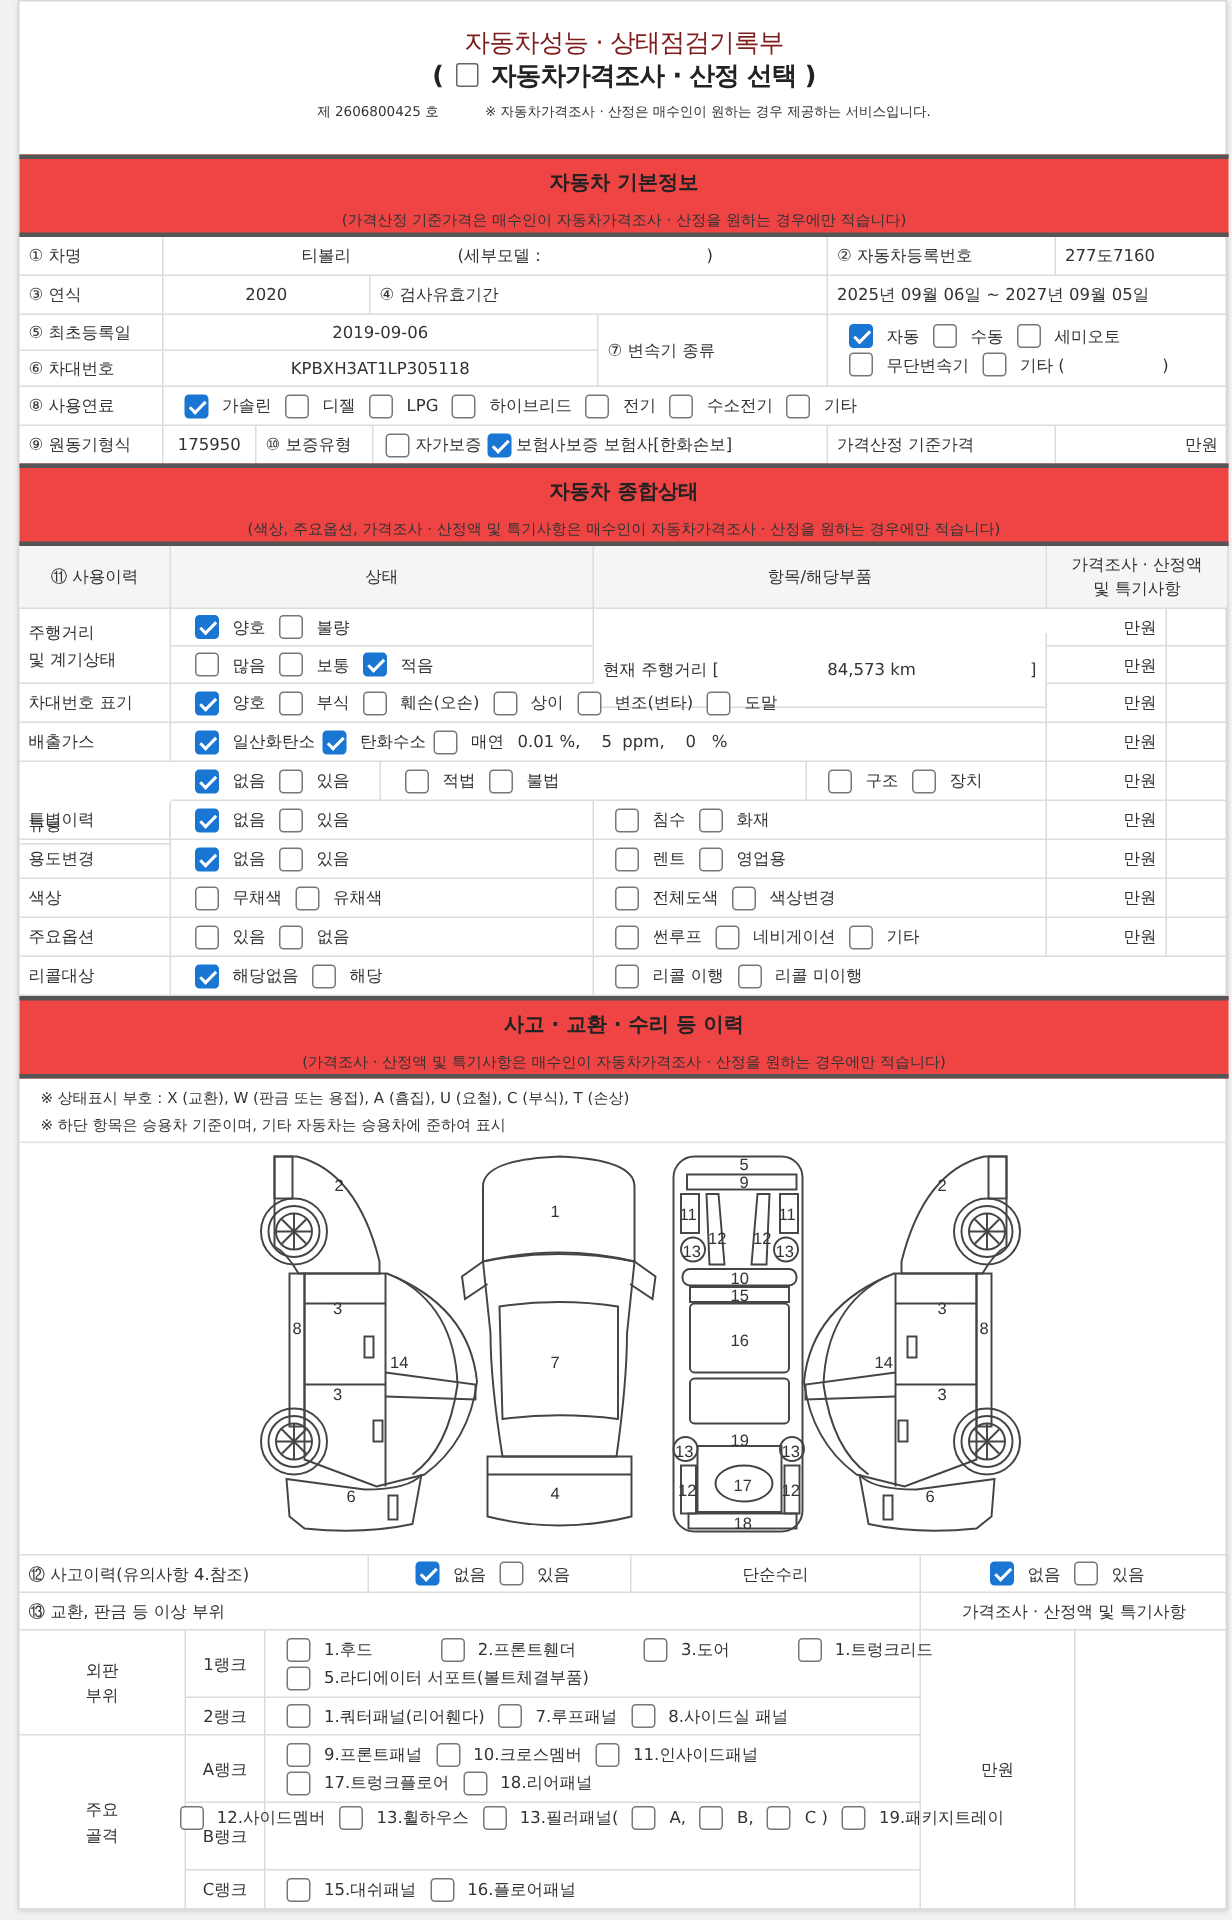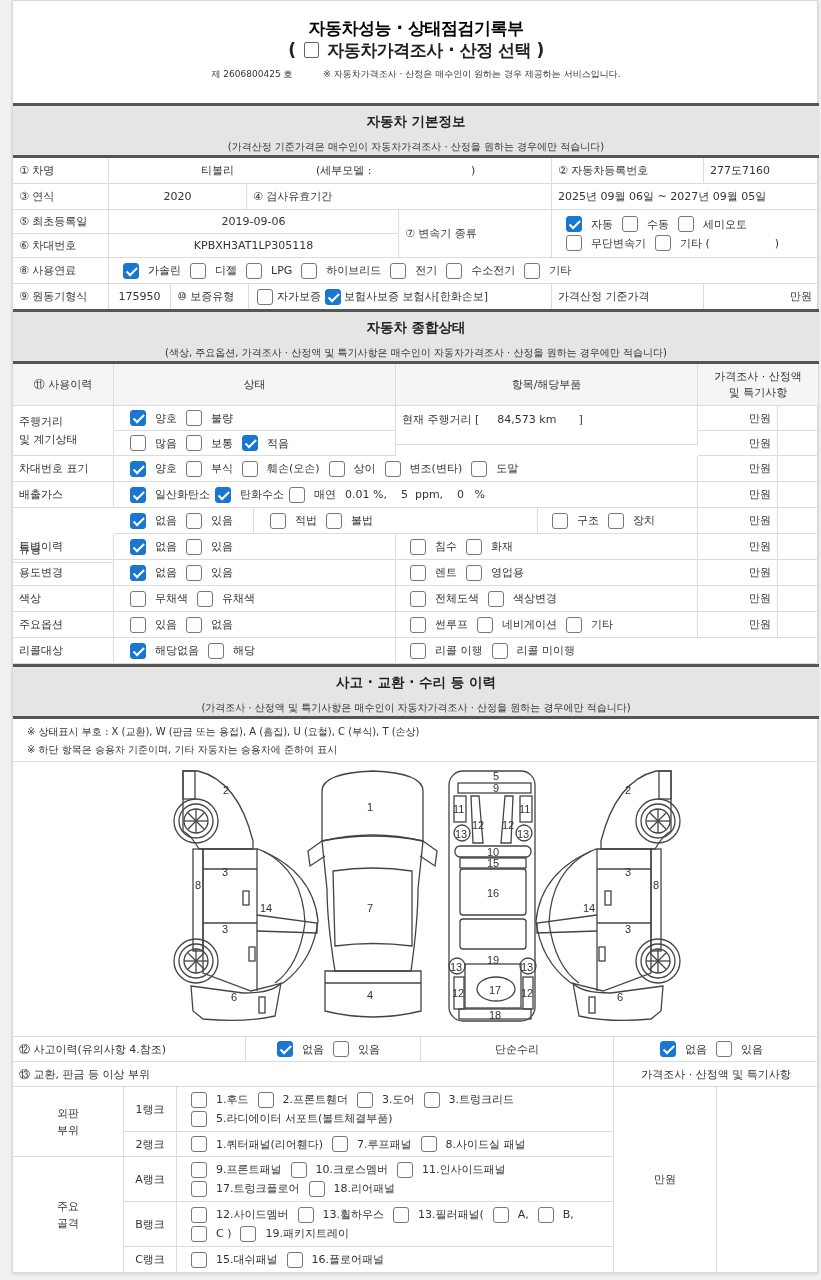--- a/index.html
+++ b/index.html
@@ -1,26 +1,26 @@
 <!DOCTYPE html>
 <html><head>
 <meta charset="utf-8">
 <style>
   * { box-sizing: border-box; margin: 0; padding: 0; }
   html, body { width: 821px; height: 1280px; background: #f1f1f1; overflow: hidden; }
   body { font-family: "DejaVu Sans", "Liberation Sans", sans-serif; color: #333; font-size: 11.5px; }
   .page { position: absolute; left: 12px; top: 0; width: 806px; height: 1273px; background: #fff; border: 1px solid #d8d8d8; box-shadow: 0 1px 3px rgba(0,0,0,0.15); }
   .abs { position: absolute; }
   .title-block { position: absolute; left: 0; top: 0; width: 806px; height: 103px; text-align: center; }
-  .title1 { position: absolute; top: 16px; left: 0; width: 100%; font-size: 17px; font-weight: bold; color: #000000; letter-spacing: -0.5px; }
+  .title1 { position: absolute; top: 16px; left: 0; width: 100%; font-size: 17px; font-weight: normal; color: #7f1d1d; letter-spacing: -0.5px; }
   .title2 { position: absolute; top: 38px; left: 0; width: 100%; font-size: 17px; font-weight: bold; color: #222; letter-spacing: -0.5px; }
   .title2 .tb { display: inline-block; width: 15px; height: 16px; border: 1.5px solid #666; border-radius: 2px; vertical-align: -2px; margin: 0 3px; }
   .subline { position: absolute; top: 67px; left: 0; width: 100%; font-size: 9px; color: #333; }
   .subline span { margin: 0 14px; }
-  .section-head { position: absolute; left: 0; width: 806px; background: #e5e5e5; border-top: 3px solid #555; border-bottom: 3px solid #555; text-align: center; }
+  .section-head { position: absolute; left: 0; width: 806px; background: #ef4444; border-top: 3px solid #555; border-bottom: 3px solid #555; text-align: center; }
   .section-head .h { font-size: 13.5px; font-weight: bold; color: #222; margin-top: 7px; }
   .section-head .s { font-size: 10px; color: #333; margin-top: 9px; }
   .cell { position: absolute; border-right: 1px solid #dcdcdc; border-bottom: 1px solid #dcdcdc; display: flex; align-items: center; font-size: 11px; color: #333; padding: 0 6px; white-space: nowrap; }
   .cell.c { justify-content: center; }
   .cell.r { justify-content: flex-end; }
   .cb { display: inline-block; width: 16px; height: 16px; border: 1.3px solid #777; border-radius: 3px; vertical-align: middle; margin-right: 9px; position: relative; background: #fff; flex: none; }
   .cb.on { background: #1976d2; border-color: #1976d2; }
   .cb.on::after { content: ""; position: absolute; left: 4.5px; top: 1px; width: 4px; height: 8.5px; border: solid #fff; border-width: 0 2.2px 2.2px 0; transform: rotate(45deg); }
   .opt { display: inline-flex; align-items: center; margin-right: 9px; }
   .notes { position: absolute; left: 0; width: 806px; font-size: 10px; color: #333; padding-left: 14px; }
@@ -47,21 +47,21 @@
   </div>
 
   <div class="section-head" style="top:102px;height:55px;">
     <div class="h">자동차 기본정보</div>
     <div class="s">(가격산정 기준가격은 매수인이 자동차가격조사 · 산정을 원하는 경우에만 적습니다)</div>
   </div>
 
   <div class="cell" style="left:0;top:157px;width:96px;height:26px;">① 차명</div>
   <div class="cell" style="left:96px;top:157px;width:443px;height:26px;padding:0;">
     <span style="position:absolute;left:92px;">티볼리</span>
-    <span style="position:absolute;left:207px;text-align:right;">(세부모델 :</span>
+    <span style="position:absolute;left:196px;text-align:right;">(세부모델 :</span>
     <span style="position:absolute;left:362px;">)</span>
   </div>
   <div class="cell" style="left:539px;top:157px;width:152px;height:26px;">② 자동차등록번호</div>
   <div class="cell" style="left:691px;top:157px;width:115px;height:26px;">277도7160</div>
 
   <div class="cell" style="left:0;top:183px;width:96px;height:26px;">③ 연식</div>
   <div class="cell c" style="left:96px;top:183px;width:138px;height:26px;">2020</div>
   <div class="cell" style="left:234px;top:183px;width:305px;height:26px;">④ 검사유효기간</div>
   <div class="cell" style="left:539px;top:183px;width:267px;height:26px;">2025년 09월 06일 ~ 2027년 09월 05일</div>
 
@@ -177,21 +177,21 @@
       </span>
     <span class="opt">
         <span class="cb"></span>
         <span>보통</span>
       </span>
     <span class="opt">
         <span class="cb on"></span>
         <span>적음</span>
       </span>
   </div>
-  <div class="cell" style="left:383px;top:394px;width:302px;height:50px;padding-left:6px;">
+  <div class="cell" style="left:383px;top:421px;width:302px;height:50px;padding-left:6px;justify-content:space-between;">
     <span>현재 주행거리 [</span>
     <span style="margin-left:18px;">84,573 km</span>
     <span style="margin-left:22px;">]</span>
   </div>
   <div class="cell r" style="left:685px;top:405px;width:80px;height:25px;">만원</div>
   <div class="cell" style="left:765px;top:405px;width:41px;height:25px;"></div>
   <div class="cell r" style="left:685px;top:430px;width:80px;height:25px;">만원</div>
   <div class="cell" style="left:765px;top:430px;width:41px;height:25px;"></div>
 
   <div class="cell" style="left:0;top:455px;width:101px;height:26px;">차대번호 표기</div>
@@ -571,36 +571,36 @@
 
   <div class="cell" style="left:0;top:1061px;width:601px;height:25px;">⑬ 교환, 판금 등 이상 부위</div>
   <div class="cell c" style="left:601px;top:1061px;width:205px;height:25px;">가격조사 · 산정액 및 특기사항</div>
 
   <div class="cell c" style="left:0;top:1086px;width:111px;height:70px;flex-direction:column;line-height:17px;">
     <span>외판</span>
     <span>부위</span>
   </div>
   <div class="cell c" style="left:111px;top:1086px;width:53px;height:45px;">1랭크</div>
   <div class="cell" style="left:164px;top:1086px;width:437px;height:45px;flex-direction:column;align-items:flex-start;justify-content:center;padding-left:14px;">
-    <div style="display:flex;height:19px;">
+    <div style="display:flex;height:19px;gap:36px;">
       <span class="opt">
           <span class="cb"></span>
           <span>1.후드</span>
         </span>
       <span class="opt">
           <span class="cb"></span>
           <span>2.프론트휀더</span>
         </span>
       <span class="opt">
           <span class="cb"></span>
           <span>3.도어</span>
         </span>
       <span class="opt">
           <span class="cb"></span>
-          <span>3.트렁크리드</span>
+          <span>1.트렁크리드</span>
         </span>
     </div>
     <div style="display:flex;align-items:center;height:19px;">
       <span class="opt">
           <span class="cb"></span>
           <span>5.라디에이터 서포트(볼트체결부품)</span>
         </span>
     </div>
   </div>
   <div class="cell c" style="left:111px;top:1131px;width:53px;height:25px;">2랭크</div>
@@ -644,21 +644,21 @@
           <span class="cb"></span>
           <span>17.트렁크플로어</span>
         </span>
       <span class="opt">
           <span class="cb"></span>
           <span>18.리어패널</span>
         </span>
     </div>
   </div>
   <div class="cell c" style="left:111px;top:1201px;width:53px;height:45px;">B랭크</div>
-  <div class="cell" style="left:164px;top:1201px;width:437px;height:45px;flex-direction:column;align-items:flex-start;justify-content:center;padding-left:14px;">
+  <div class="cell" style="left:164px;top:1201px;width:437px;height:45px;align-items:flex-start;justify-content:center;padding-left:14px;">
     <div style="display:flex;align-items:center;height:19px;">
       <span class="opt">
           <span class="cb"></span>
           <span>12.사이드멤버</span>
         </span>
       <span class="opt">
           <span class="cb"></span>
           <span>13.휠하우스</span>
         </span>
       <span class="opt">

